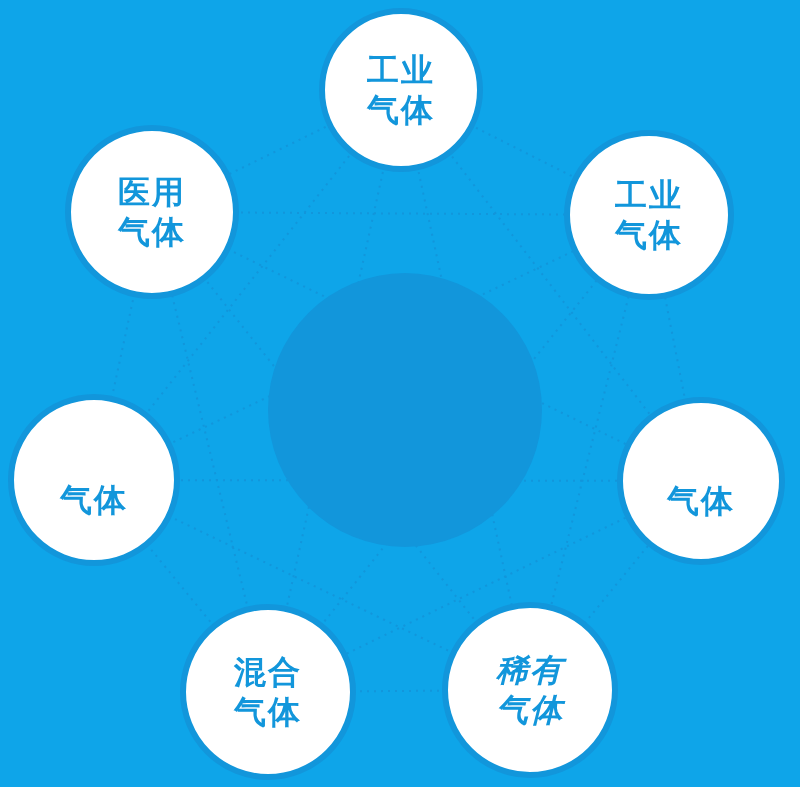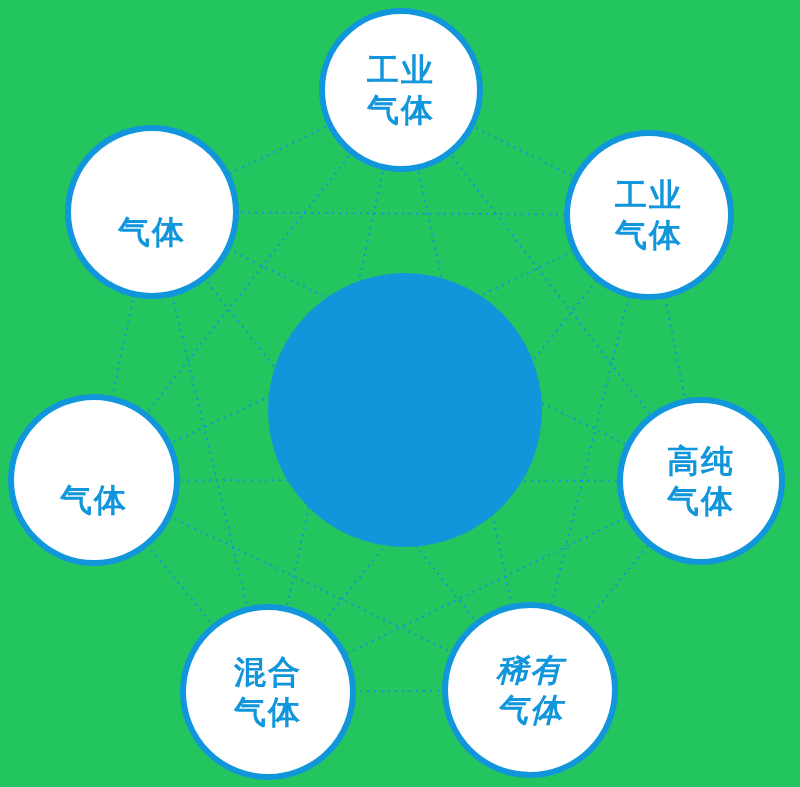--- a/index.html
+++ b/index.html
@@ -6,21 +6,21 @@
   html, body {
     margin: 0;
     padding: 0;
     background: #ffffff;
     font-family: "DejaVu Sans", "Liberation Sans", sans-serif;
   }
   .diagram {
     position: relative;
     width: 800px;
     height: 787px;
-    background: #22c55e;
+    background: #0ea5e9;
     overflow: hidden;
   }
   #edges {
     position: absolute;
     left: 0;
     top: 0;
     z-index: 0;
   }
   #edges line {
     stroke: var(--accent);
@@ -97,21 +97,21 @@
 
   <div class="node" style="left:564px; top:130px; width:170px; height:170px;">
     <div class="label">
       <span>工业</span><br>
       <span>气体</span>
     </div>
   </div>
 
   <div class="node" style="left:617px; top:397px; width:168px; height:168px;">
     <div class="label">
-      <span>高纯</span><br>
+      <br>
       <span>气体</span>
     </div>
   </div>
 
   <div class="node" style="left:442px; top:602px; width:176px; height:176px;font-style:italic;">
     <div class="label">
       <span>稀有</span><br>
       <span>气体</span>
     </div>
   </div>
@@ -125,18 +125,18 @@
 
   <div class="node" style="left:8px; top:394px; width:172px; height:172px;">
     <div class="label">
       <br>
       <span>气体</span>
     </div>
   </div>
 
   <div class="node" style="left:65px; top:125px; width:174px; height:174px;">
     <div class="label">
-      <br>
+      <span>医用</span><br>
       <span>气体</span>
     </div>
   </div>
 
 </div>
 
 </body></html>

